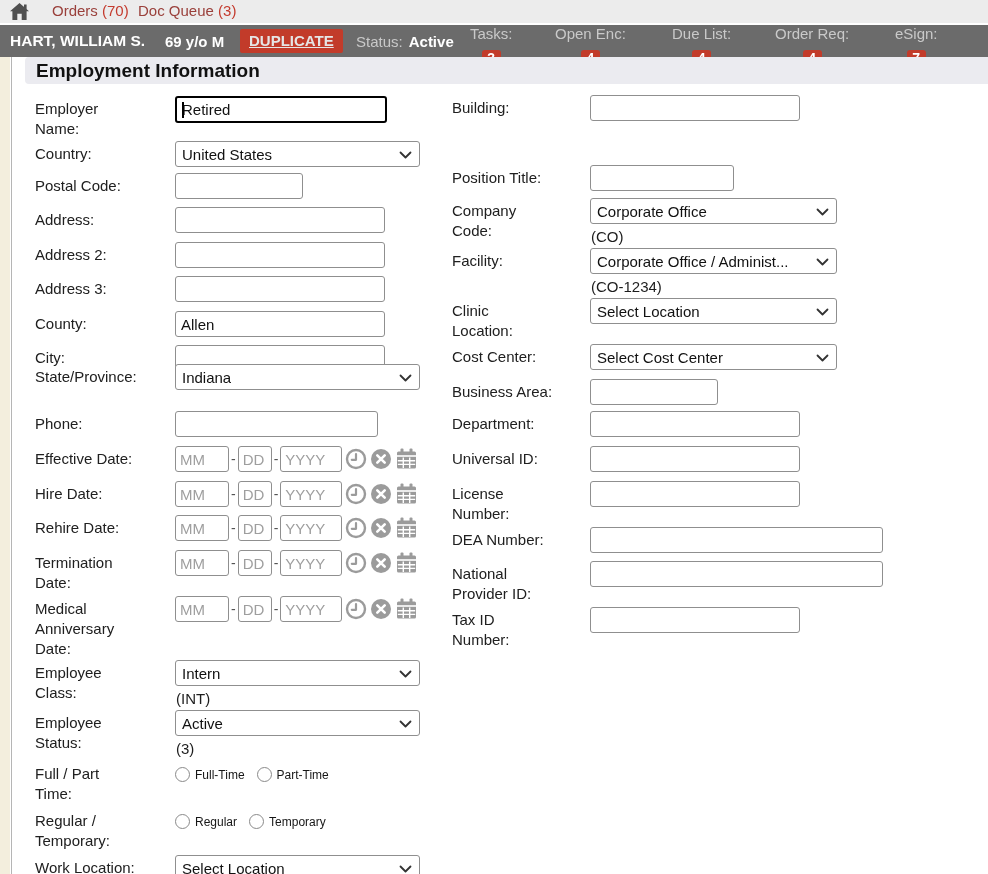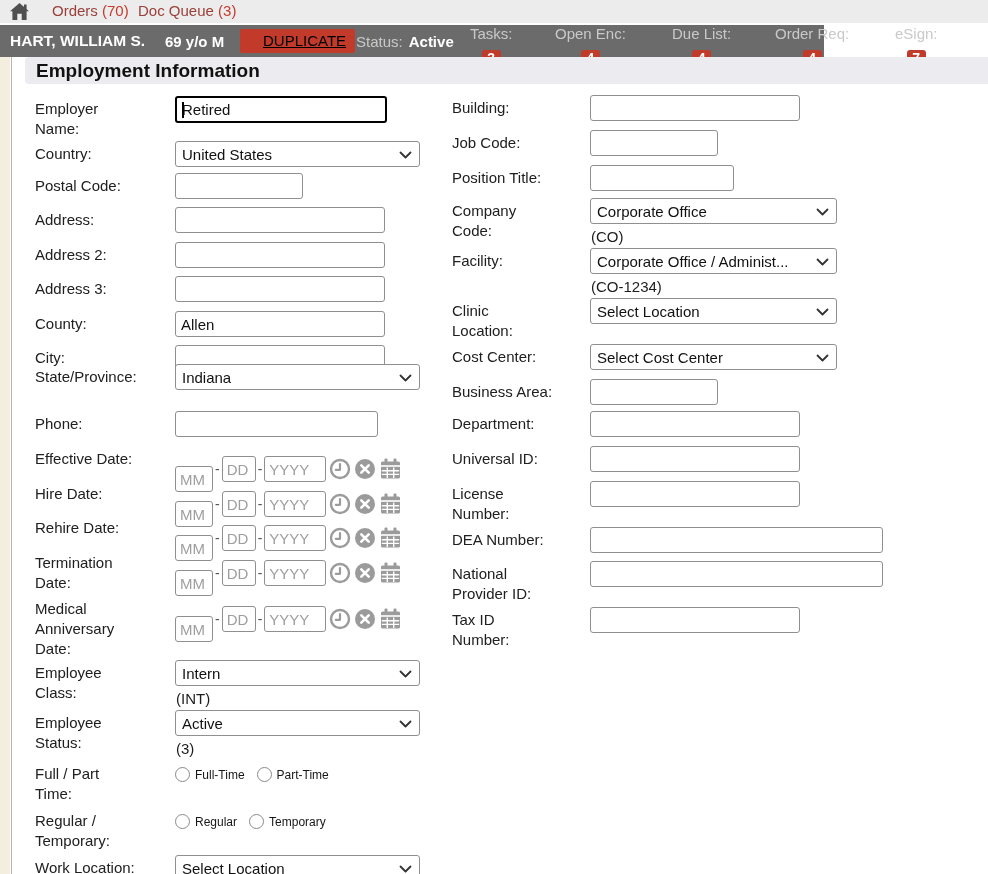--- a/index.html
+++ b/index.html
@@ -9,26 +9,26 @@
 
   
   .topbar { position:absolute; left:0; top:0; width:988px; height:23px; background:#ececec; }
   .home { position:absolute; left:10px; top:3px; cursor:pointer; }
   .navlink { position:absolute; top:2px; font-size:15px; cursor:pointer; white-space:nowrap; }
   .navlink .lnk { color:#9a403b; }
   .navlink .cnt { color:#c43b2e; }
   .topgap { position:absolute; left:0; top:23px; width:988px; height:2px; background:#fff; }
 
   
-  .pbar { position:absolute; left:0; top:25px; width:824px; height:32px; background:#6b6b6b; font-size:15px; }
+  .pbar { position:absolute; left:0; top:25px; width:988px; height:32px; background:#6b6b6b; font-size:15px; }
   .pbar > div { position:absolute; top:0; height:32px; display:flex; align-items:center; white-space:nowrap; }
   .pname { left:10px; color:#fff; font-weight:bold; font-size:15.5px; }
   .page-sex { left:165px; color:#fff; font-weight:bold; }
   .dupwrap { left:240px; }
-  .dup { background:#c23b2a; color:#000000; font-weight:normal; text-decoration:underline; padding:3px 9px 4px 23px; border-radius:2px; cursor:pointer; }
+  .dup { background:#c23b2a; color:#e5e5e5; font-weight:bold; text-decoration:underline; padding:3px 9px 4px 9px; border-radius:2px; cursor:pointer; }
   .statuswrap { left:356px; }
   .stlabel { color:#c9c9c9; margin-right:6px; }
   .stvalue { color:#fff; font-weight:bold; }
   .counter { display:flex; align-items:center; gap:8px;flex-direction:column; }
   .clabel { color:#c9c9c9; }
   .badge { background:#c23b2a; color:#fff; font-weight:bold; font-size:14px; min-width:19px; height:20px; display:flex; align-items:center; justify-content:center; border-radius:3px; padding:0 4px; cursor:pointer; }
   .c-tasks{left:470px;} .c-openenc{left:555px;} .c-duelist{left:672px;} .c-orderreq{left:775px;} .c-esign{left:895px;}
 
   
   .leftstrip { position:absolute; left:0; top:57px; width:10px; height:817px; background:#f3eedd; }
@@ -49,21 +49,21 @@
 
   .sel { border:1px solid #8f8f8f; border-radius:3px; height:26px; background:#fff; display:flex; align-items:center; padding:0 24px 0 6px; cursor:pointer; position:relative; }
   .sel.w245{width:245px;} .sel.w247{width:247px;}
   .sel-text { font-size:15px; color:#111; white-space:nowrap; overflow:hidden; text-overflow:ellipsis; }
   .chev { position:absolute; right:7px; top:9px; }
   .helper { font-size:15px; color:#1d1d1d; margin-top:4px; padding-left:1px; }
 
   .dategrp { display:flex; align-items:center; }
   .dinp { border:1px solid #8f8f8f; border-radius:3px; height:26px; font-size:15px; font-family:"Liberation Sans",sans-serif; padding:0 4px; color:#111; }
   .dinp::placeholder { color:#9e9e9e; opacity:1; }
-  .dmm{width:38px;margin-top:20px;} .ddd{width:34px;} .dyy{width:62px;}
+  .dmm{width:54px;} .ddd{width:34px;} .dyy{width:62px;}
   .dash { color:#555; margin:0 2px; font-size:14px; }
   .dicon { margin-left:3px; display:flex; align-items:center; cursor:pointer; }
   .dicon:first-of-type { margin-left:6px; }
 
   .radios { display:flex; align-items:center; padding-top:6px; }
   .radio { width:15px; height:15px; border:1.5px solid #8a8a8a; border-radius:50%; background:#fff; display:inline-block; flex-shrink:0; cursor:pointer; }
   .rlbl { font-size:12px; color:#161616; margin-left:5px; margin-right:12px; cursor:pointer; }
   .caret { position:absolute; left:7px; top:6px; width:1.5px; height:16px; background:#000; }
 </style>
 </head>
@@ -428,26 +428,20 @@
       </div>
   </div>
 
   <div class="row rc" style="top:95px">
     <div class="lbl">Building:</div>
     <div class="ctl">
         <input class="inp w210" value="" style="">
       </div>
   </div>
 
-  <div class="row rc" style="top:130px">
-    <div class="lbl">Job Code:</div>
-    <div class="ctl">
-        <input class="inp w128" value="" style="">
-      </div>
-  </div>
 
   <div class="row rc" style="top:165px">
     <div class="lbl">Position Title:</div>
     <div class="ctl">
         <input class="inp w144" value="" style="">
       </div>
   </div>
 
   <div class="row rc" style="top:198px">
     <div class="lbl">Company

